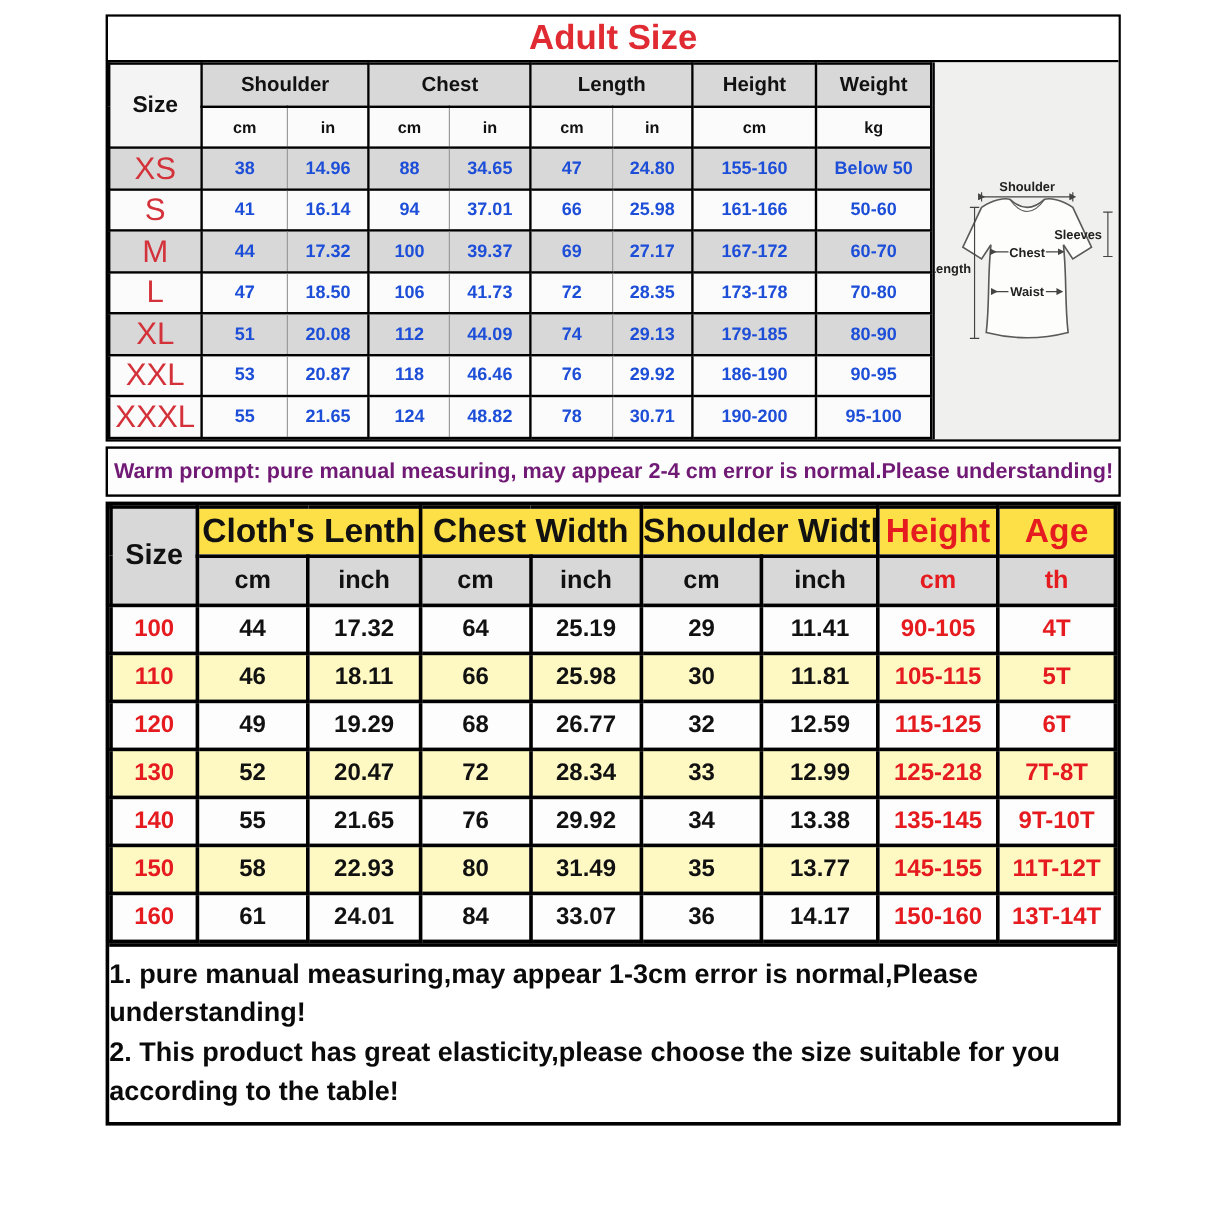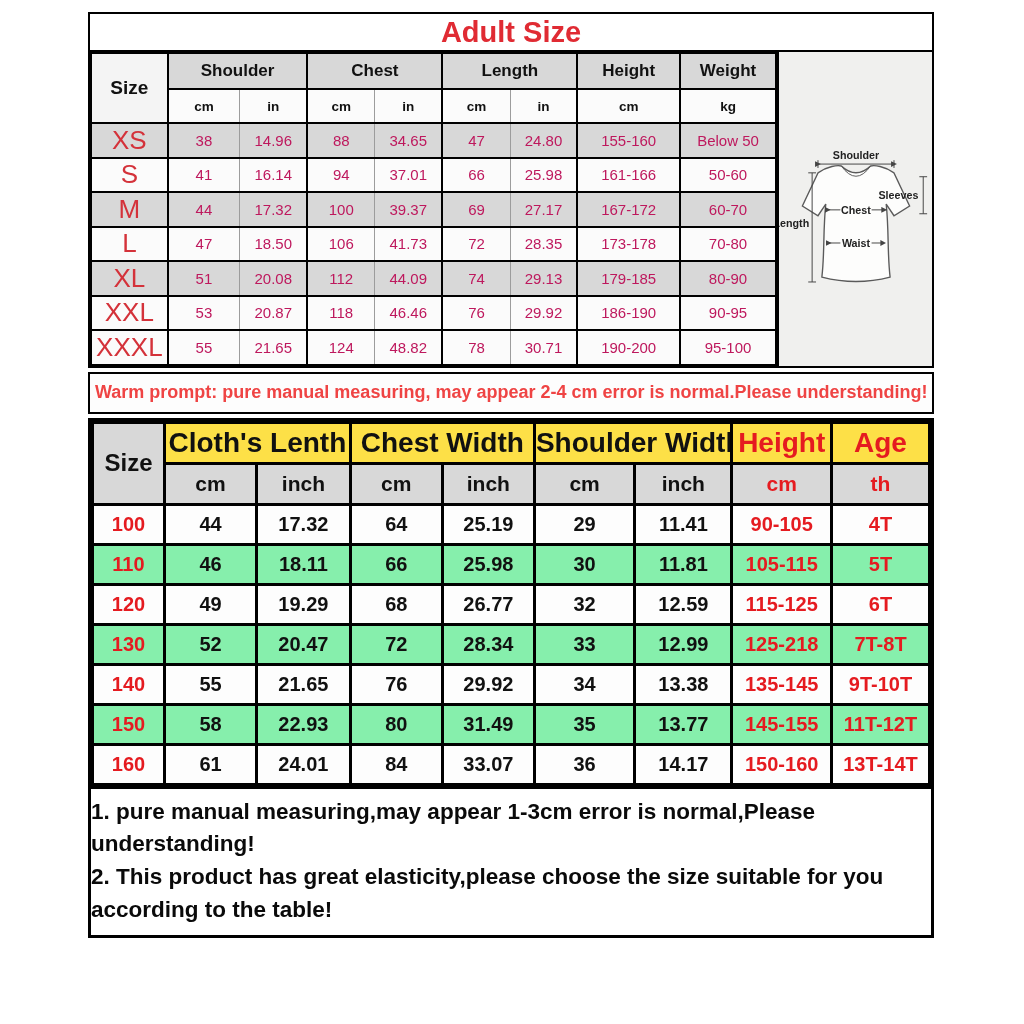--- a/index.html
+++ b/index.html
@@ -21,41 +21,41 @@
   table{border-collapse:collapse;table-layout:fixed;}
   .adult-table{width:687px;}
   .adult-table th,.adult-table td{
     border:2px solid #000;text-align:center;vertical-align:middle;
     padding:0;overflow:hidden;white-space:nowrap;
   }
   .adult-table .grp{background:#d8d8d8;font-size:17px;font-weight:bold;height:34px;color:#111;}
   .adult-table .unit{background:#fbfbfb;font-size:13.5px;font-weight:bold;height:32px;color:#111;}
   .adult-table .size-h{background:#f4f4f4;font-size:19px;font-weight:bold;color:#111;}
   .adult-table tbody tr{height:34px;}
-  .adult-table tbody td{font-size:15px;font-weight:normal;background:#fbfbfb;color:#be185d;margin-top:40px;}
+  .adult-table tbody td{font-size:15px;font-weight:bold;background:#fbfbfb;color:#1d4ed8;margin-top:40px;}
   .adult-table tbody th.rowlabel{
     font-size:26px;font-weight:normal;color:#d4323a;background:#fbfbfb;
   }
   .adult-table tr.shade td,.adult-table tr.shade th.rowlabel{background:#d8d8d8;}
   .thin-r{border-right:1px solid #9c9c9c !important;}
   .thin-l{border-left:1px solid #9c9c9c !important;}
 
   .diagram-panel{
     width:157px;flex:1;background:#f0f0ee;border-left:2px solid #000;
     box-sizing:border-box;
   }
   .diagram-panel svg{display:block;width:100%;height:100%;}
 
   
   .warm-box{
     margin-top:4px;border:2px solid #000;height:38px;box-sizing:content-box;
     display:flex;align-items:center;background:#fdfdfd;
   }
   .warm-box span{
-    padding-left:5px;color:#ef4444;font-weight:bold;font-size:18px;white-space:nowrap;
+    padding-left:5px;color:#701a75;font-weight:bold;font-size:18px;white-space:nowrap;
   }
 
   
   .child-box{margin-top:4px;border:3px solid #000;background:#fff;box-sizing:border-box;}
   .child-title{
     height:72px;line-height:72px;text-align:center;
     font-size:46px;font-weight:bold;color:#f50d0d;
     border-bottom:3px solid #000;
   }
   .child-table{width:100%;}
@@ -64,21 +64,21 @@
     padding:0;overflow:hidden;white-space:nowrap;
   }
   .child-table .grp{background:#fde047;font-size:28px;font-weight:bold;height:38px;color:#111;}
   .child-table .grp.red,.child-table .unit.red{color:#e51b20;}
   .child-table .unit{background:#d8d8d8;font-size:21px;font-weight:bold;height:38px;color:#111;}
   .child-table .size-h{background:#d8d8d8;font-size:24px;font-weight:bold;color:#111;}
   .child-table tbody tr{height:40px;}
   .child-table tbody td{font-size:20px;font-weight:bold;background:#fdfdfd;color:#111;}
   .child-table tbody td.red{color:#e51b20;text-align:center;}
   .child-table tbody th.rowlabel{font-size:20px;font-weight:bold;color:#e51b20;background:#fdfdfd;}
-  .child-table tr.shade td,.child-table tr.shade th.rowlabel{background:#86efac;}
+  .child-table tr.shade td,.child-table tr.shade th.rowlabel{background:#fef9c3;}
 
   .notes{border-top:3px solid #000;padding:7px 10px 9px 0;}
   .notes p{
     margin:0;font-size:22.5px;font-weight:bold;color:#0a0a0a;line-height:1.45;
   }
 
   
   .dia-label{font-family:"Liberation Sans",sans-serif;font-size:11px;font-weight:bold;fill:#222;}
 </style>
 </head>

